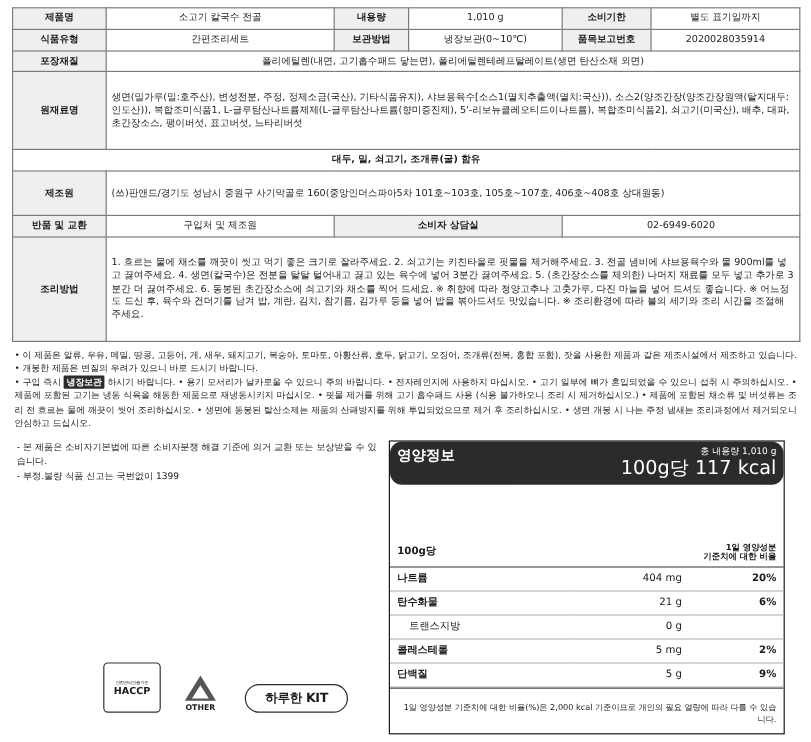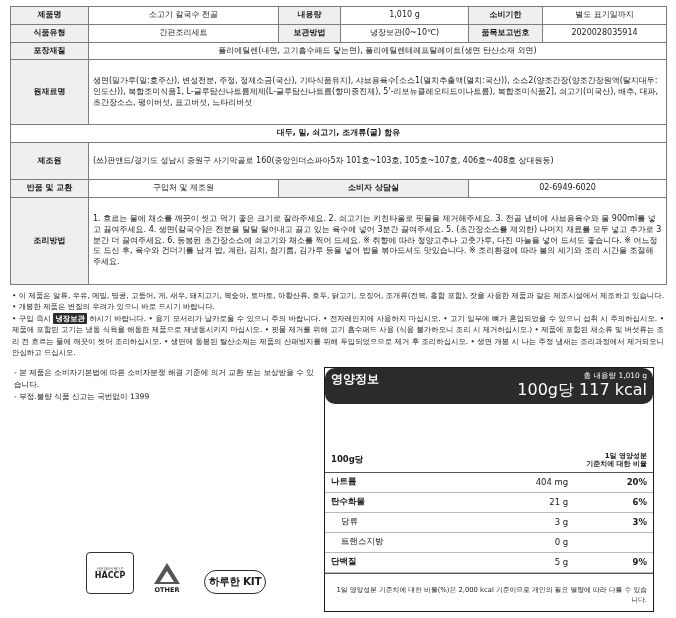--- a/index.html
+++ b/index.html
@@ -170,21 +170,21 @@
     left: -7px; top: 8px;
     width: 0; height: 0;
     border-left: 7px solid transparent;
     border-right: 7px solid transparent;
     border-bottom: 11px solid #fff;
   }
   .brand {
     margin-left: 4px;
     border: 1.3px solid #2b2b2b;
     border-radius: 14px;
-    padding: 4px 4px;
+    padding: 4px 16px;
     font-size: 10.5px;
     font-weight: bold;
     letter-spacing: -0.3px;
   }
 </style>
 </head>
 <body>
 
 <div class="page">
 
@@ -275,28 +275,28 @@
             <td class="n-name">나트륨</td>
             <td class="n-amt">404 mg</td>
             <td class="n-pct">20%</td>
           </tr>
           <tr>
             <td class="n-name">탄수화물</td>
             <td class="n-amt">21 g</td>
             <td class="n-pct">6%</td>
           </tr>
           <tr>
-            <td class="n-name indent">당류</td>
-            <td class="n-amt">3 g</td>
-            <td class="n-pct">3%</td>
-          </tr>
-          <tr>
             <td class="n-name indent">트랜스지방</td>
             <td class="n-amt">0 g</td>
             <td class="n-pct"></td>
+          </tr>
+          <tr>
+            <td class="n-name">콜레스테롤</td>
+            <td class="n-amt">5 mg</td>
+            <td class="n-pct">2%</td>
           </tr>
           <tr>
             <td class="n-name">단백질</td>
             <td class="n-amt">5 g</td>
             <td class="n-pct">9%</td>
           </tr>
         </tbody>
       </table>
       <div class="nutri-foot">1일 영양성분 기준치에 대한 비율(%)은 2,000 kcal 기준이므로 개인의 필요 열량에 따라 다를 수 있습니다.</div>
     </div>

